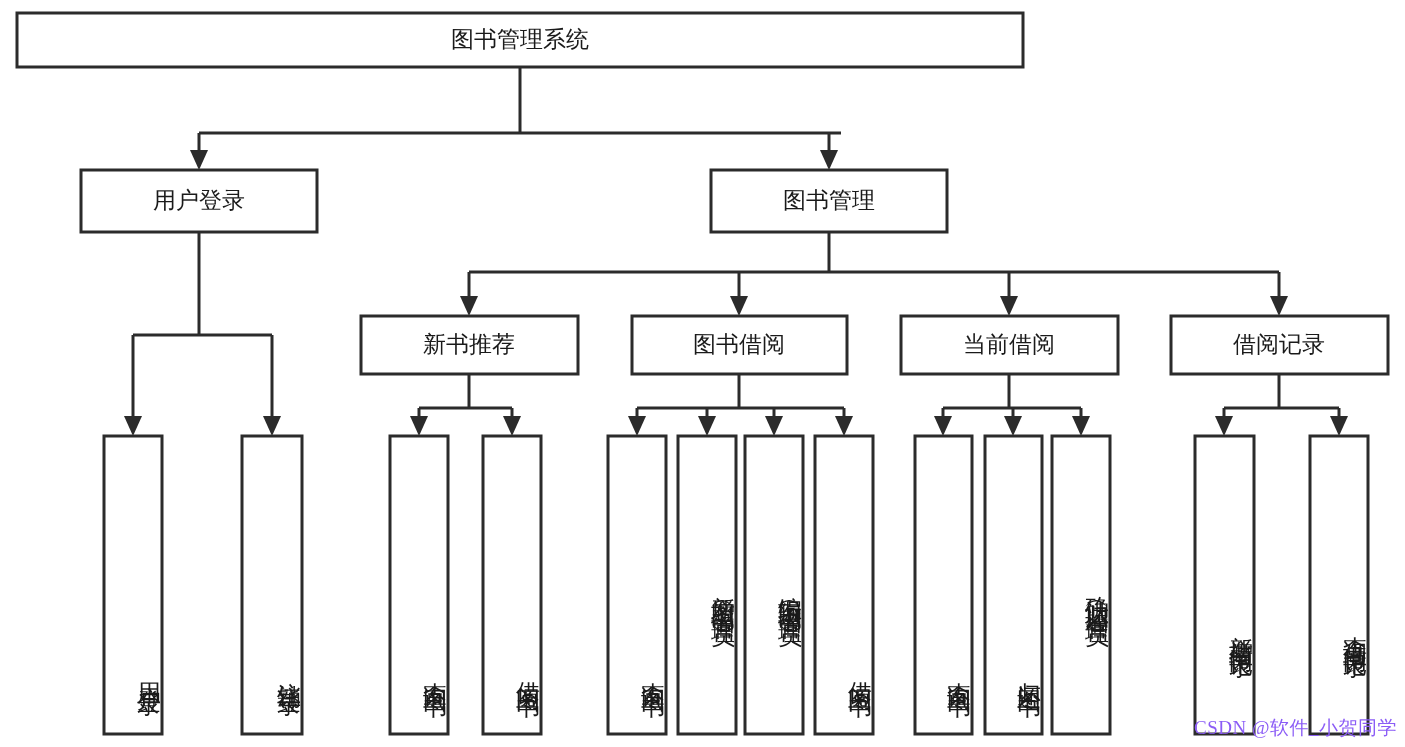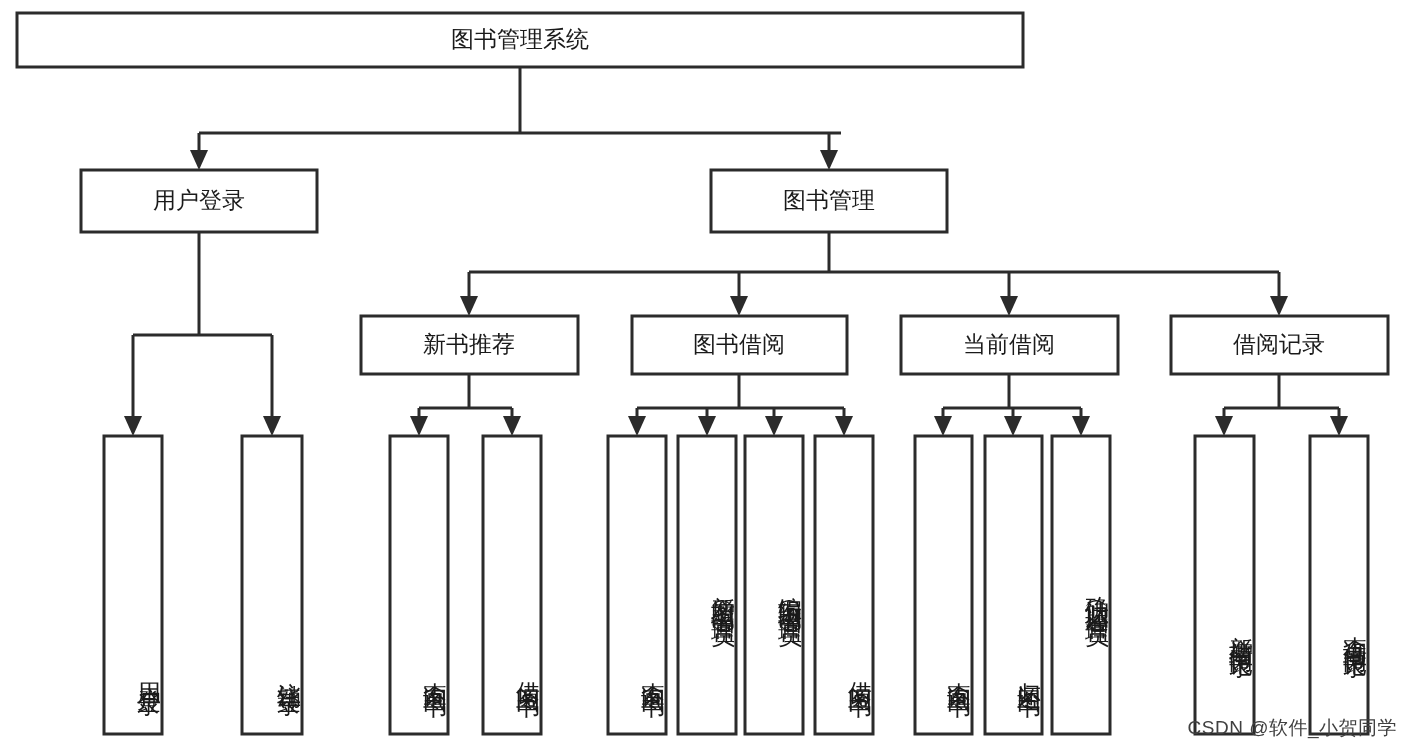--- a/index.html
+++ b/index.html
@@ -59,23 +59,23 @@
     line-height: 1.08;
     color: #1a1a1a;
     letter-spacing: 4px;
     white-space: nowrap;
     pointer-events: none;
   }
   .watermark {
     position: absolute;
     right: 8px;
     bottom: 6px;
-    font-family: Liberation Sans, sans-serif;
+    font-family: Liberation Serif, serif;
     font-size: 19px;
-    color: #404040;
+    color: #8b5cf6;
     letter-spacing: 0.5px;
     white-space: nowrap;
   }
 </style>
 </head>
 <body>
 
 <div id="diagram-root">
 
   <svg class="flow" viewBox="0 0 1405 747">

